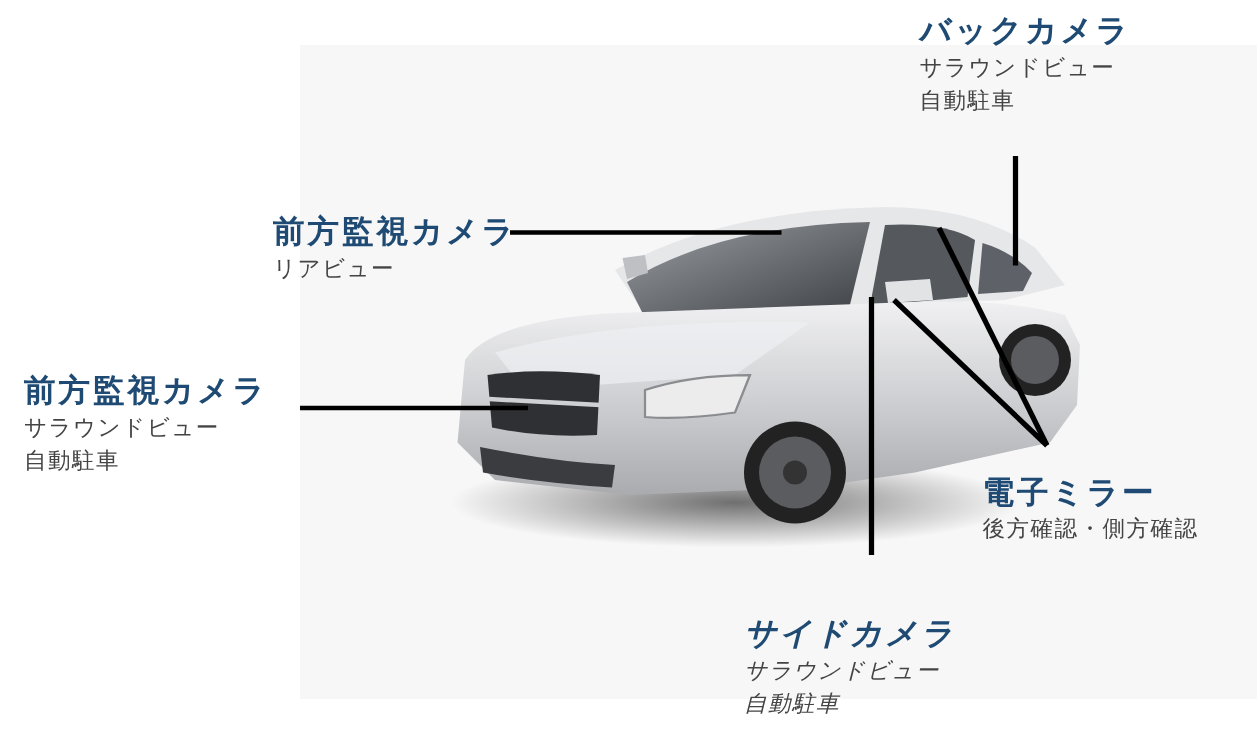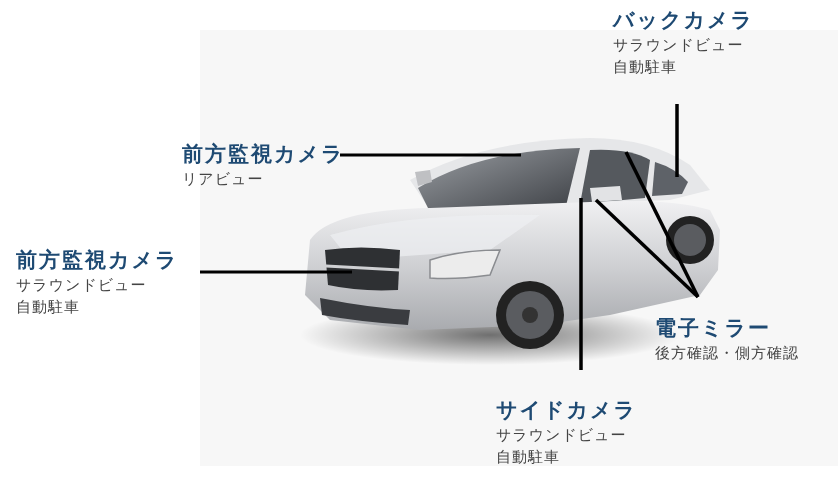--- a/index.html
+++ b/index.html
@@ -135,17 +135,17 @@
   <span class="title">前方監視カメラ</span>
   <span class="line">サラウンドビュー</span>
   <span class="line">自動駐車</span>
 </div>
 
 <div class="label" style="left:655px; top:314px;font-family:Liberation Serif, serif;">
   <span class="title">電子ミラー</span>
   <span class="line">後方確認・側方確認</span>
 </div>
 
-<div class="label" style="left:496px; top:396px;">
+<div class="label" style="left:496px; top:408px;font-style:italic;">
   <span class="title">サイドカメラ</span>
   <span class="line">サラウンドビュー</span>
   <span class="line">自動駐車</span>
 </div>
 
 </body></html>

